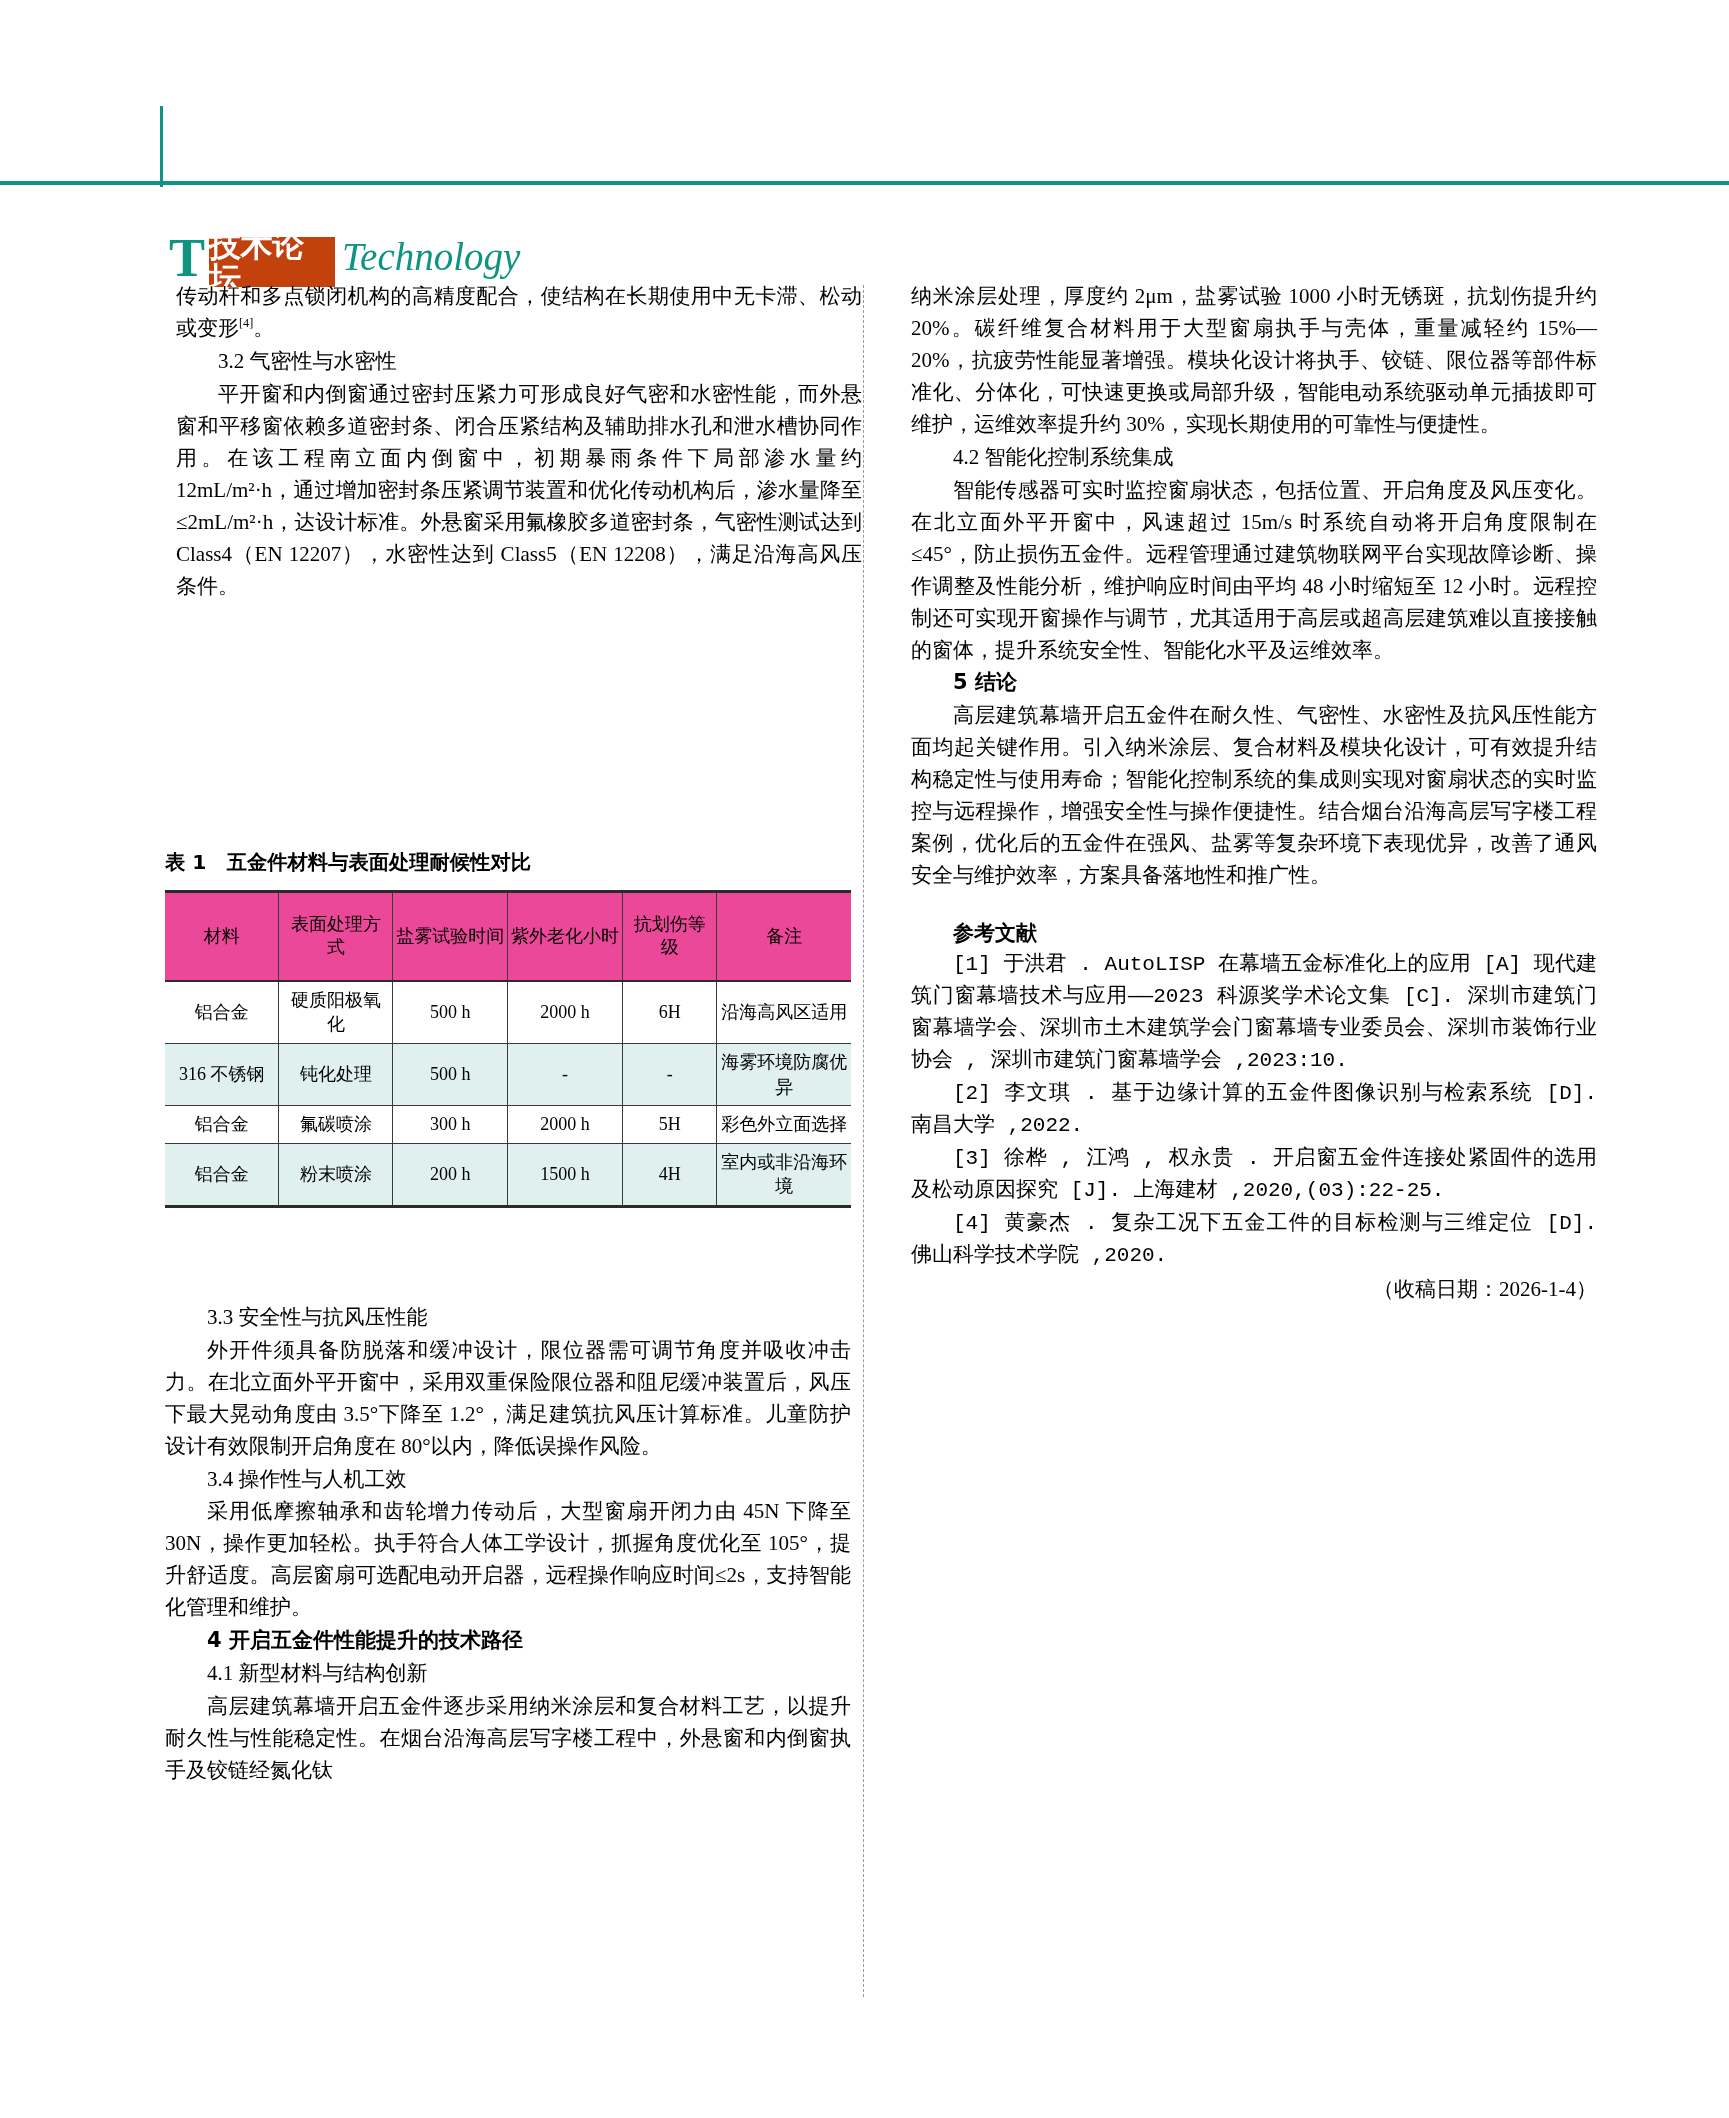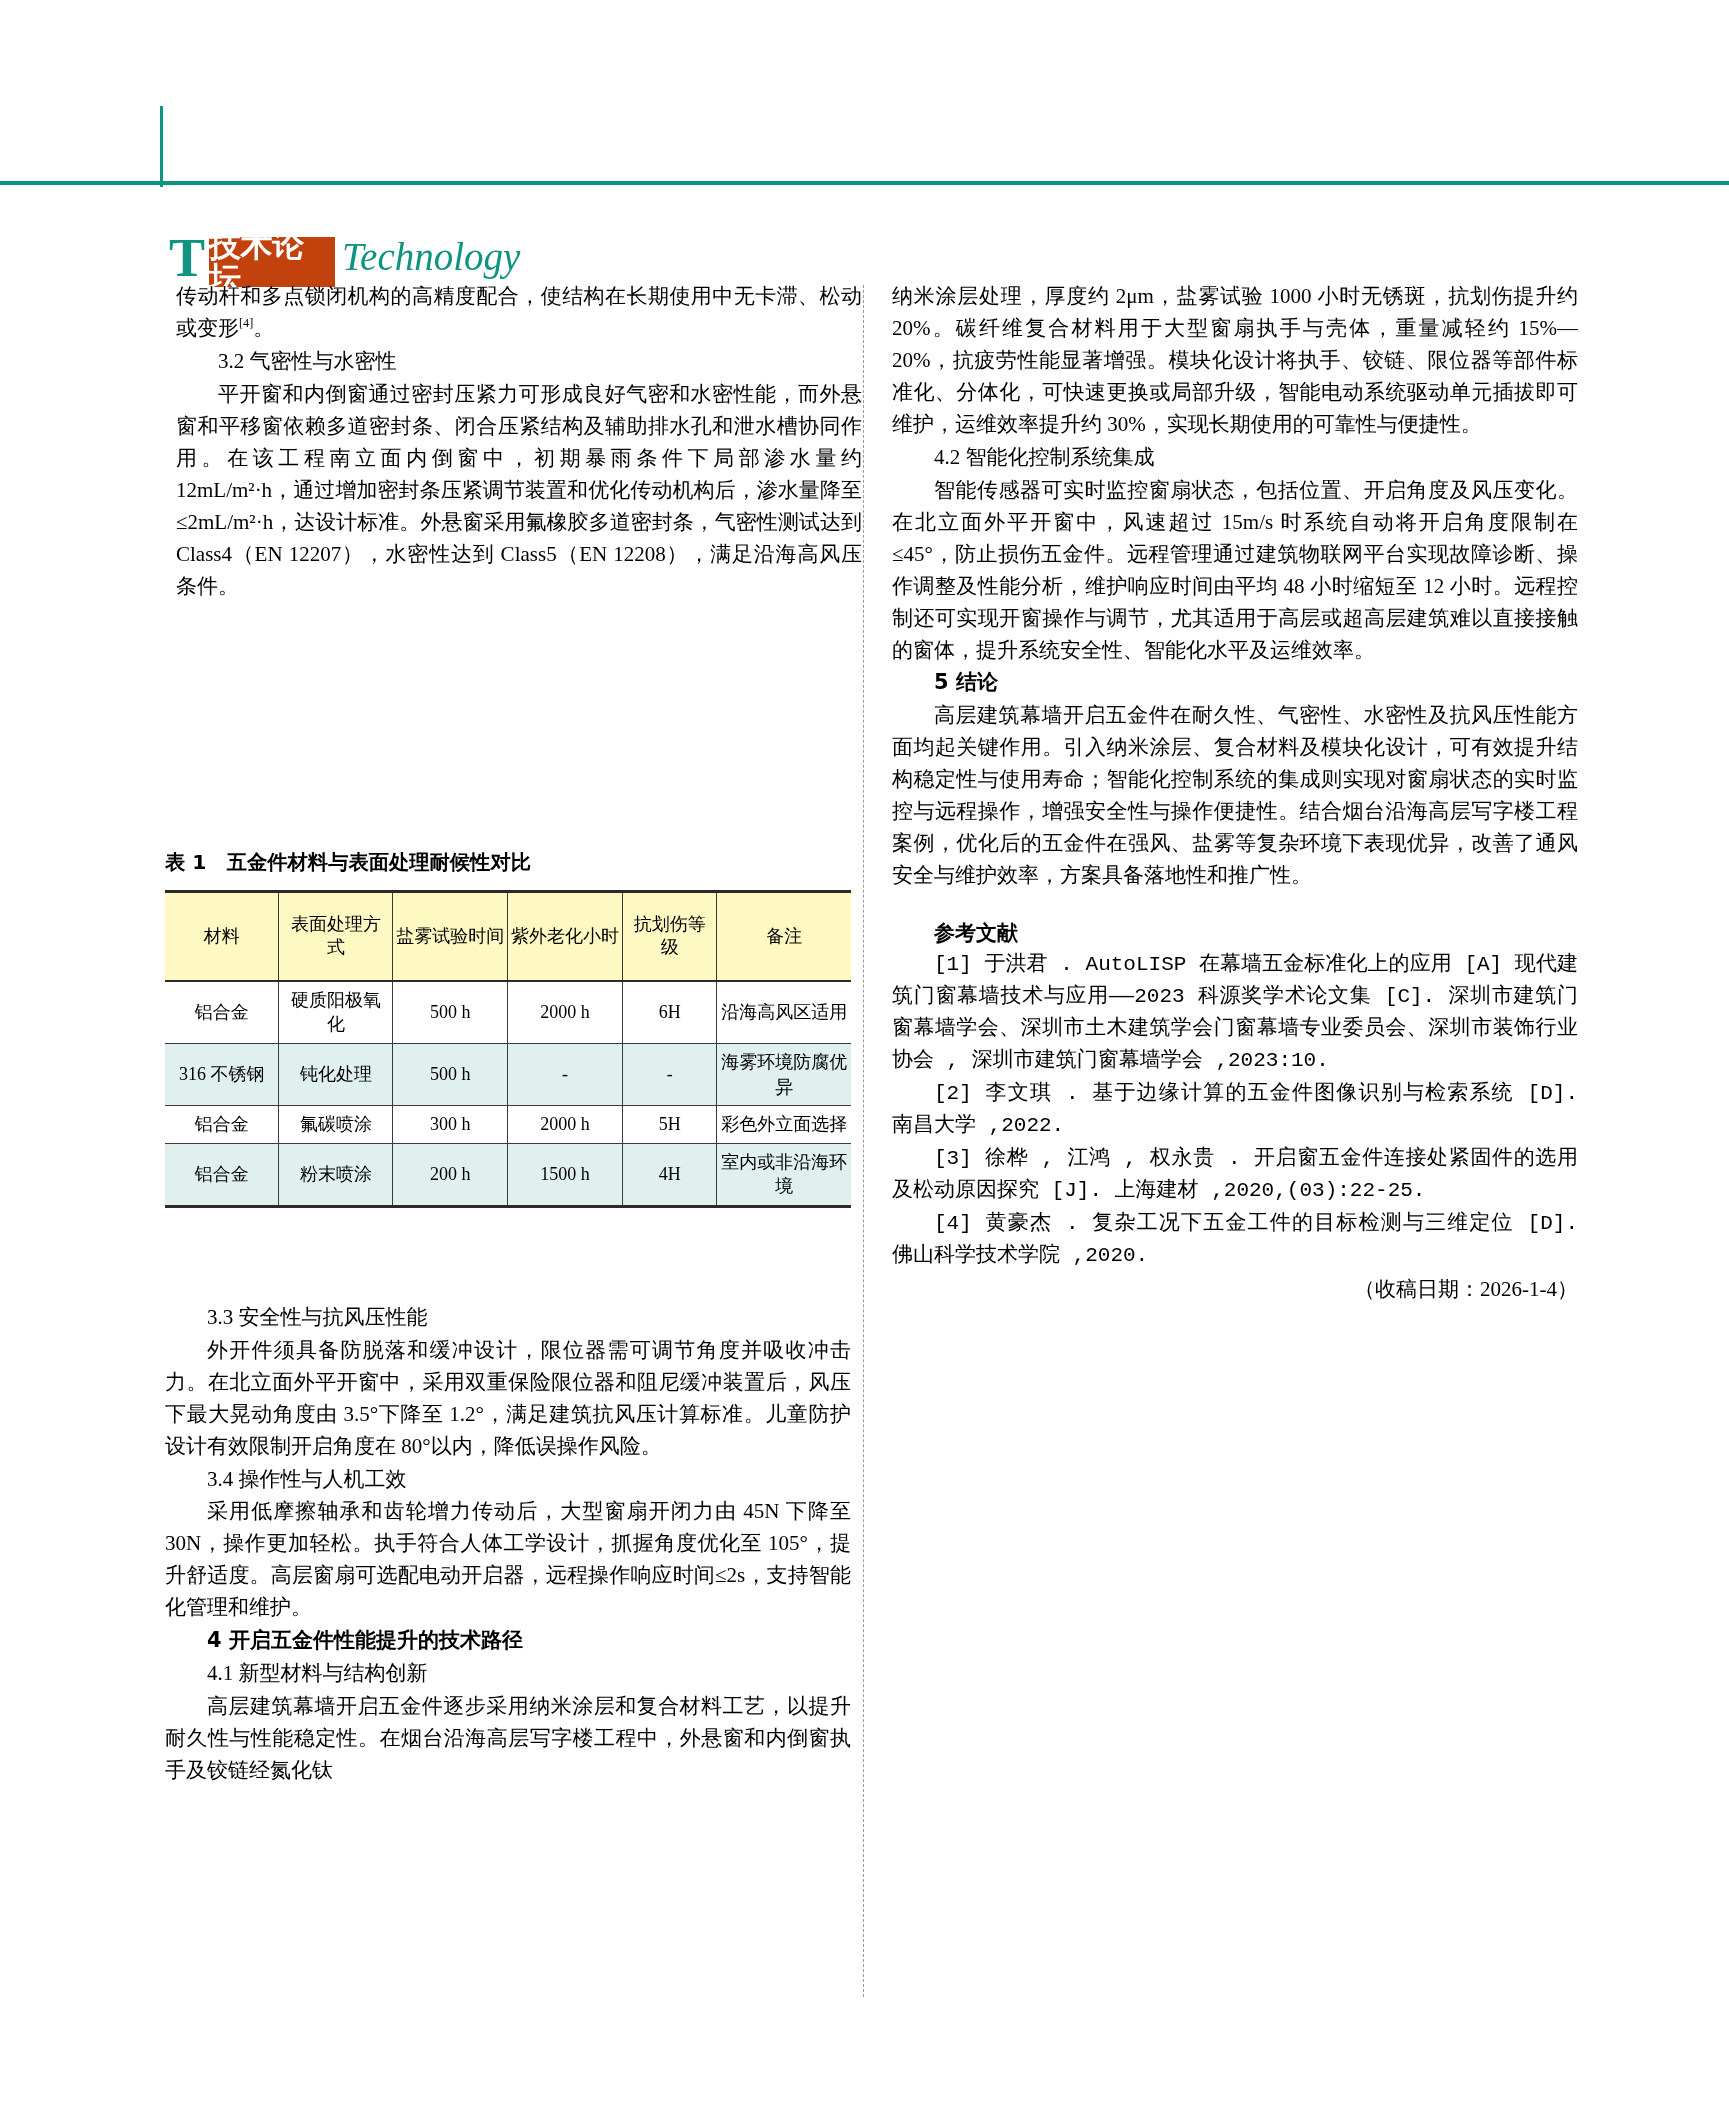--- a/index.html
+++ b/index.html
@@ -52,21 +52,21 @@
   
   .col {
     position:absolute;
     width:686px;
     font-size:21px;
     line-height:32px;
     text-align:justify;
     text-justify:inter-ideograph;
   }
   .col-left  { left:176px;  top:280px; }
-  .col-right { left:892px; top:280px; }
+  .col-right { left:911px; top:280px; }
 
   .col-divider {
     position:absolute; left:863px; top:285px;
     width:0; height:1712px;
     border-left:1.3px dashed #9a9a9a;
   }
 
   p { margin:0 0 0 0; }
   .para   { text-indent:42px; margin-bottom:0.8px; }
   .para0  { text-indent:0;     margin-bottom:0.8px; }
@@ -95,21 +95,21 @@
     font-size:18px; line-height:24.6px;
   }
   table.data th, table.data td {
     border-left:1.3px solid #3a3a3a;
     border-right:1.3px solid #3a3a3a;
     text-align:center; vertical-align:middle;
     padding:6px 2.5px;
     font-weight:400;
   }
   table.data thead tr {
-    background:#fef9c3;
+    background:#ec4899;
     padding-left:16px;
   }
   table.data thead th {
     border-top:3px solid #2b2b2b;
     border-bottom:2.1px solid #2b2b2b;
     height:75px;
     line-height:23px;
   }
   table.data tbody tr td { border-bottom:1.3px solid #3a3a3a; }
   table.data tbody tr.alt td { background:#e0f0ee; }

